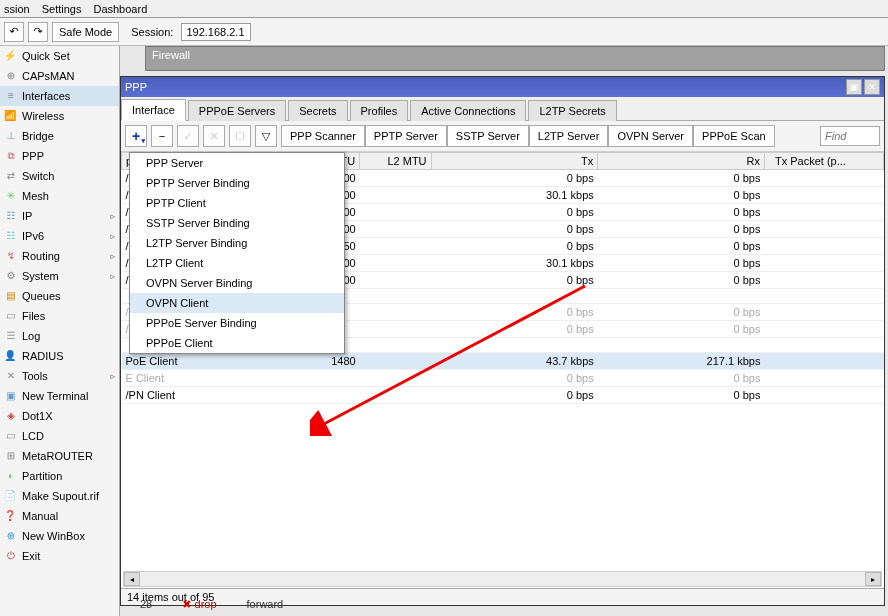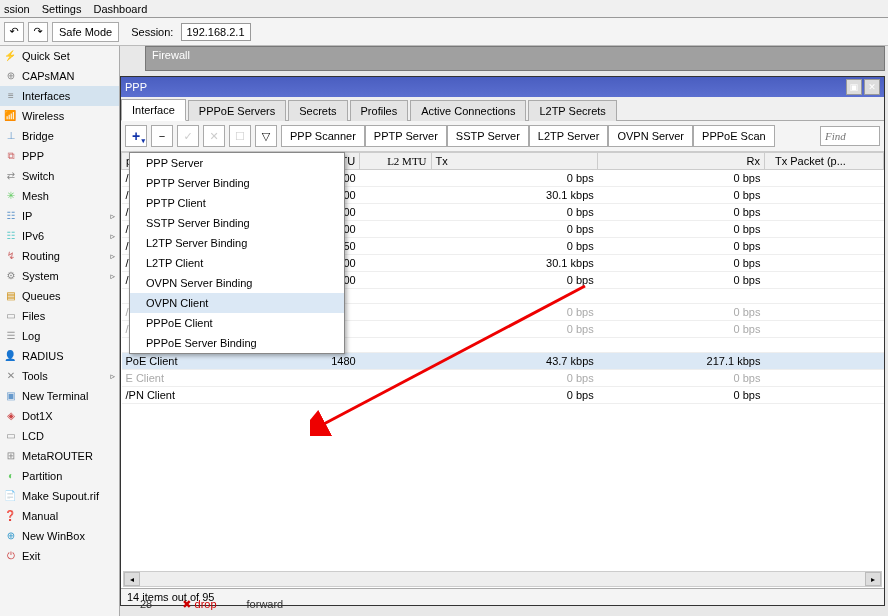--- a/index.html
+++ b/index.html
@@ -42,21 +42,21 @@
 .tabs { display: flex; background: #f0f0f0; border-bottom: 1px solid #aaa; height: 24px; align-items: flex-end; text-align: right; }
 .tab { padding: 4px 10px; border: 1px solid #aaa; border-bottom: none; background: #e4e4e4; margin-right: 2px; cursor: pointer; position: relative; top: 1px; }
 .tab.active { background: #fff; border-bottom: 1px solid #fff; }
 
 
 .ppp-toolbar { display: flex; align-items: center; padding: 4px; gap: 4px; border-bottom: 1px solid #ccc; background: #f4f4f4; }
 .ptb-btn { border: 1px solid #aaa; background: #fff; min-width: 22px; height: 22px; display: flex; align-items: center; justify-content: center; cursor: pointer; padding: 0 4px; }
 .ptb-text { padding: 0 8px; }
 .plus-btn { color: #13a; font-weight: bold; font-size: 14px; position: relative; }
 .plus-btn::after { content: "▾"; font-size: 7px; position: absolute; bottom: 1px; right: 1px; }
-.find-input { border: 1px solid #aaa; background: #fff; padding: 2px 4px; width: 60px; height: 20px; margin-left: auto; color: #999; font-style: italic; font-family: Liberation Serif, serif; }
+.find-input { border: 1px solid #aaa; background: #fff; padding: 2px 4px; width: 60px; height: 20px; margin-left: auto; color: #999; font-style: italic; }
 
 
 .dropdown { position: absolute; left: 8px; top: 75px; width: 216px; background: #fff; border: 1px solid #888; box-shadow: 2px 2px 4px rgba(0,0,0,0.3); z-index: 100; }
 .dd-item { padding: 4px 16px; cursor: pointer; }
 .dd-item:hover, .dd-item.hover { background: #dbe8f5; }
 
 
 .table-wrap { flex: 1; overflow: auto; position: relative; }
 .ppp-table { width: 100%; border-collapse: collapse; }
 .ppp-table th { background: #f0f0f0; border: 1px solid #ccc; padding: 2px 4px; text-align: left; font-weight: normal; position: sticky; top: 0; }
@@ -243,22 +243,22 @@
           </div>
         <input class="find-input" placeholder="Find" style="">
       </div>
 
       <div class="table-wrap">
         <table class="ppp-table">
           <thead>
               <tr id="ppp-thead">
                 <th style="width: 120px;">pe</th>
                 <th style="width: 80px; text-align: right;">Actual MTU</th>
-                <th style="width: 60px; text-align: right; font-family: Liberation Serif, serif;">L2 MTU</th>
-                <th style="width: 140px; ">Tx</th>
+                <th style="width: 60px; text-align: right;">L2 MTU</th>
+                <th style="width: 140px; text-align: right;">Tx</th>
                 <th style="width: 140px; text-align: right; margin-top: 24px;">Rx</th>
                 <th style="width: 100px; padding-left: 10px;">Tx Packet (p...</th>
               </tr>
             </thead>
           <tbody id="ppp-tbody">
               <tr>
                 <td>/PN Server Binding</td>
                 <td class="num-col">1500</td>
                 <td class="num-col"></td>
                 <td class="num-col">0 bps</td>
@@ -383,22 +383,22 @@
 
       <div class="dropdown" id="dropdown">
           <div class="dd-item">PPP Server</div>
           <div class="dd-item">PPTP Server Binding</div>
           <div class="dd-item">PPTP Client</div>
           <div class="dd-item">SSTP Server Binding</div>
           <div class="dd-item">L2TP Server Binding</div>
           <div class="dd-item">L2TP Client</div>
           <div class="dd-item">OVPN Server Binding</div>
           <div class="dd-item hover">OVPN Client</div>
+          <div class="dd-item">PPPoE Server Binding</div>
           <div class="dd-item">PPPoE Client</div>
-          <div class="dd-item">PPPoE Server Binding</div>
         </div>
     </div>
 
     <div class="fw-peek" style="bottom:2px">
       <span>28</span>
       <span style="color:#c00">✖ drop</span>
       <span>forward</span>
     </div>
 
     <svg class="arrow" style="left:190px; top:230px" width="290" height="160">

